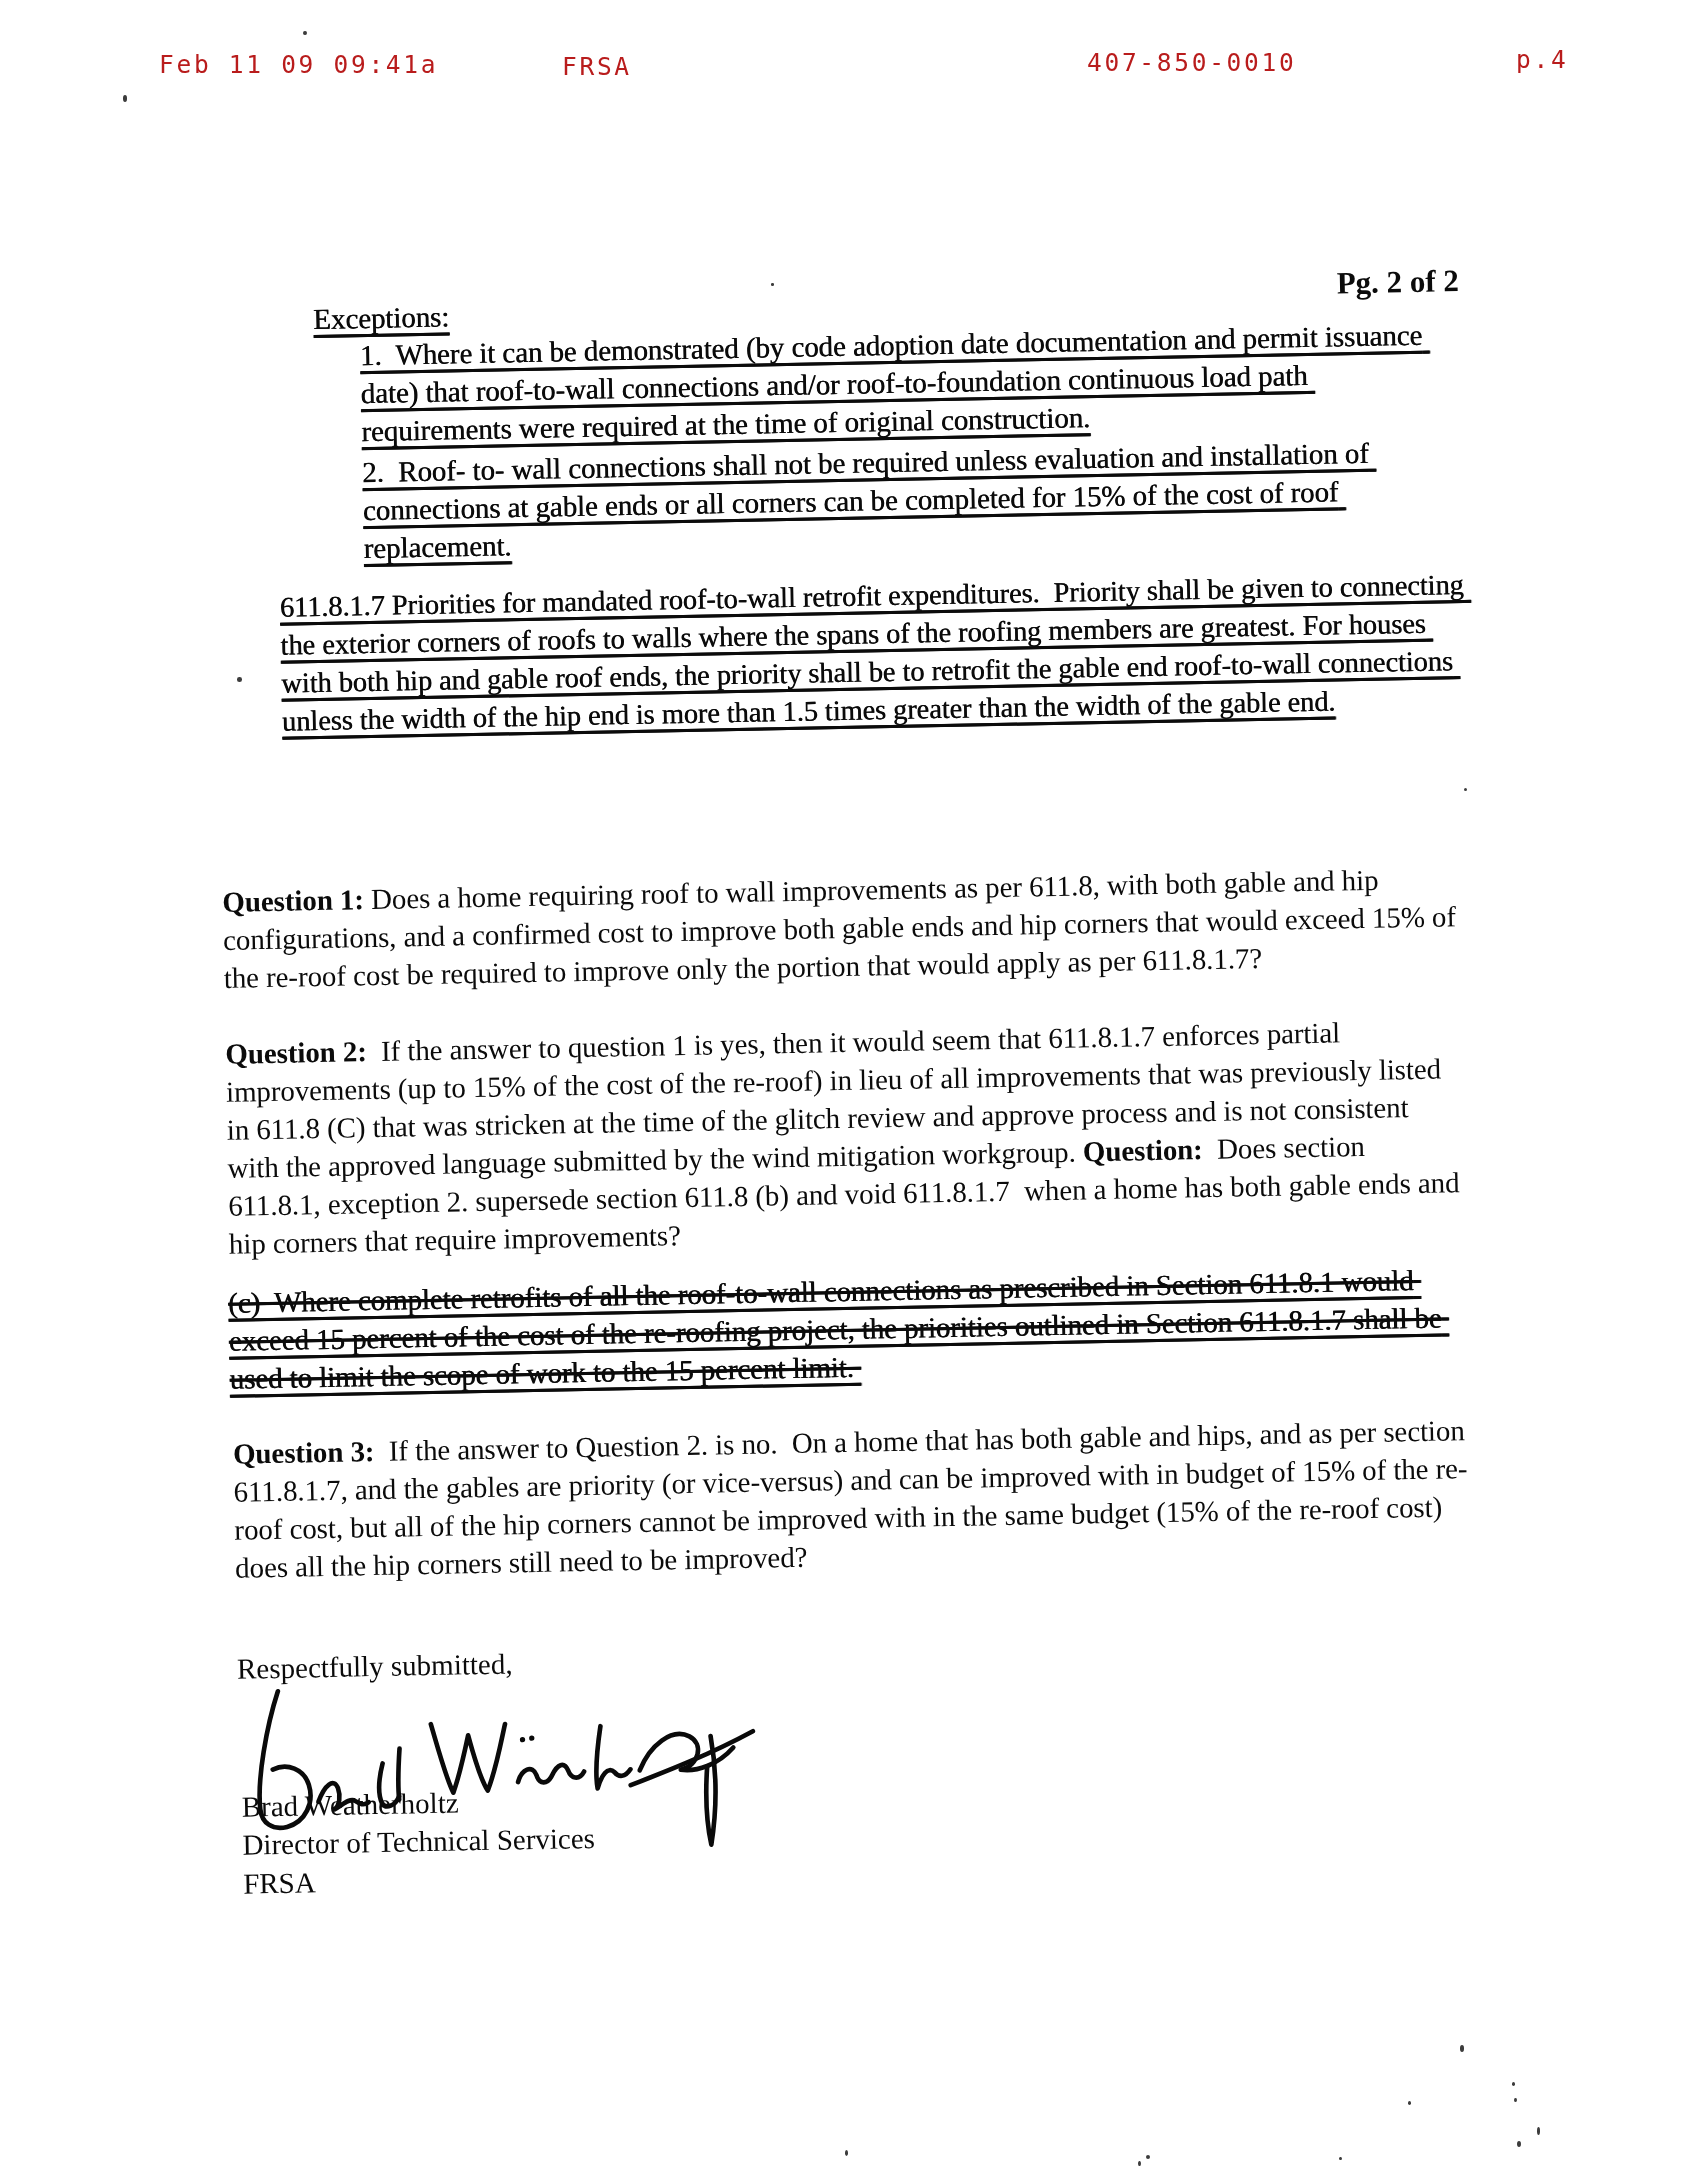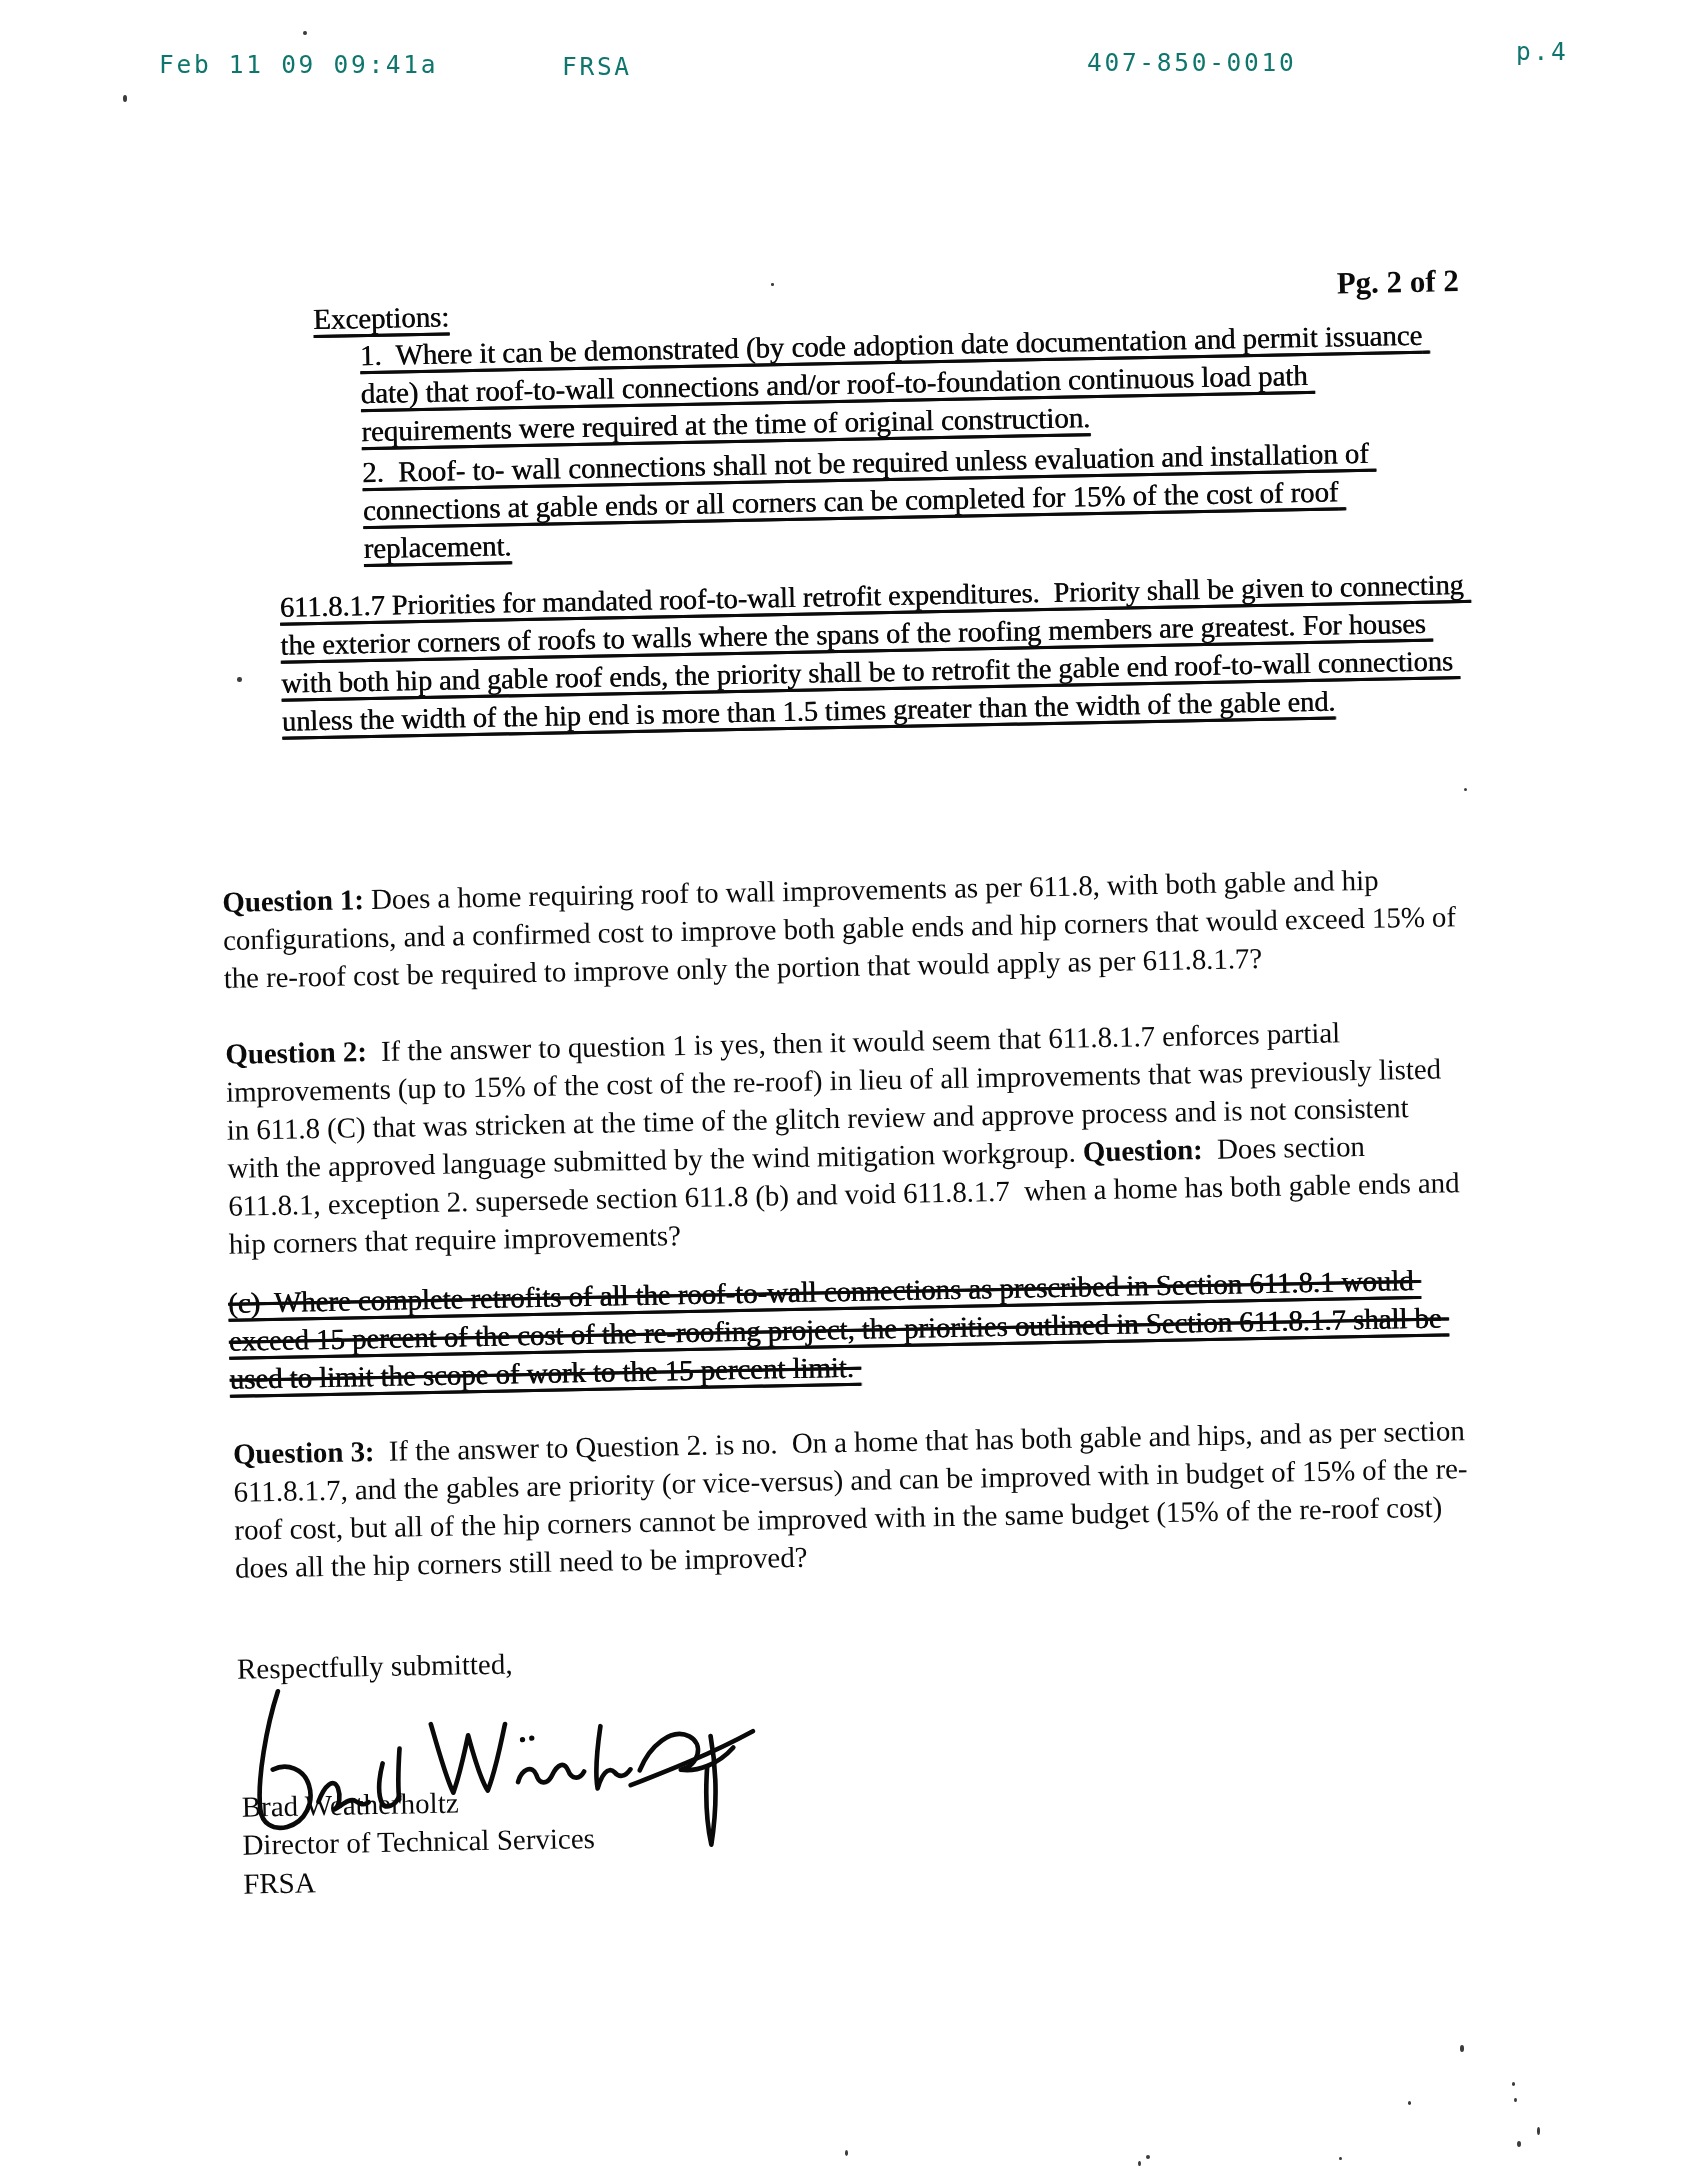--- a/index.html
+++ b/index.html
@@ -10,21 +10,21 @@
     overflow:hidden;
     font-family:"Liberation Serif", serif;
     color:#0b0b0b;
   }
   
   .fax-header span{
     position:absolute;
     font-family:"DejaVu Sans Mono", monospace;
     font-size:24.5px;
     letter-spacing:2.7px;
-    color:#0f766e;
+    color:#b91c1c;
     white-space:pre;
     text-align:center;
   }
   
   .doc{
     position:absolute;left:0;top:0;width:1690px;height:2183px;
     transform:rotate(-1.1deg);
     transform-origin:0 0;
   }
   .block{
@@ -86,21 +86,21 @@
     <div class="speck" style="left: 845px; top: 2150px; width: 3.3px; height: 6px;"></div>
     <div class="speck" style="left: 1146px; top: 2155px; width: 4px; height: 4px;"></div>
     <div class="speck" style="left: 1138px; top: 2161px; width: 2.7px; height: 5.3px;"></div>
     <div class="speck" style="left: 1339px; top: 2157px; width: 2.7px; height: 3.3px;"></div>
   </div>
 
 <div class="fax-header">
   <span style="left:159px;top:50px">Feb 11 09 09:41a</span>
   <span style="left:562px;top:52px">FRSA</span>
   <span style="left:1087px;top:48px">407-850-0010</span>
-  <span style="left:1516px;top:37px">p.4</span>
+  <span style="left:1516px;top:45px">p.4</span>
 </div>
 
 <div class="doc">
 
   <div class="block page-label" style="left:1331px;top:290px">Pg. 2 of 2</div>
 
   <div class="block excerpt" style="left:307px;top:306px">Exceptions:</div>
 
   <p class="block excerpt" style="left:353px;top:343px;width:1077px">1.  Where it can be demonstrated (by code adoption date documentation and permit issuance date) that roof-to-wall connections and/or roof-to-foundation continuous load path requirements were required at the time of original construction.</p>
 

